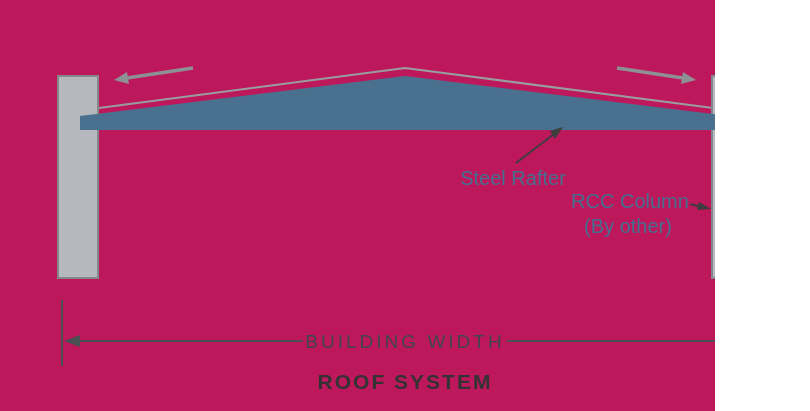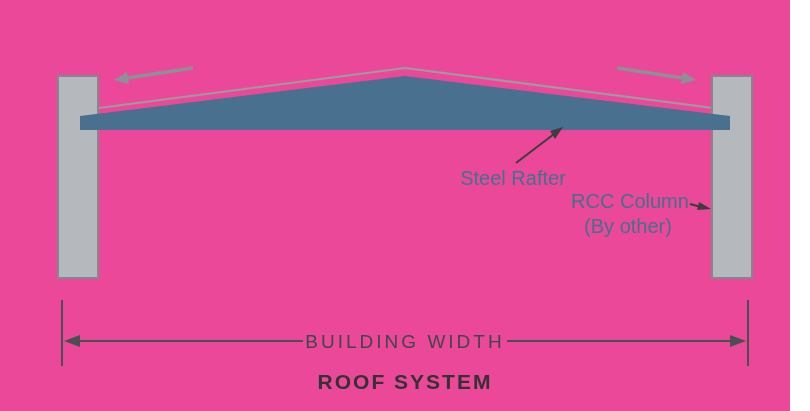--- a/index.html
+++ b/index.html
@@ -2,23 +2,23 @@
 <html style="--rafter: #4a708f; --column-fill: #b5b8bc; --column-stroke: #85888b; --roof-line: #9a9da0; --arrow: #8d9194; --pointer: #3d3d3d; --dimension-line: #4a4f52; --label-text: #44708e; --dimension-text: #41464a; --title-text: #333333;"><head>
 <meta charset="utf-8">
 <style>
   html, body {
     margin: 0;
     padding: 0;
     background: #ffffff;
   }
   .canvas {
     position: relative;
-    width: 790px;
+    width: 715px;
     height: 411px;
-    background: #ec4899;
+    background: #be185d;
     overflow: hidden;
     font-family: "Liberation Sans", sans-serif;
   }
   svg { display: block; }
 
   .roof-line   { fill: none; stroke: var(--roof-line); stroke-width: 2; stroke-linejoin: round; }
   .column      { fill: var(--column-fill); stroke: var(--column-stroke); stroke-width: 2; }
   .rafter      { fill: var(--rafter); stroke: none; }
 
   .slope-arrow-line { stroke: var(--arrow); stroke-width: 3.5; fill: none; stroke-linecap: butt; }

